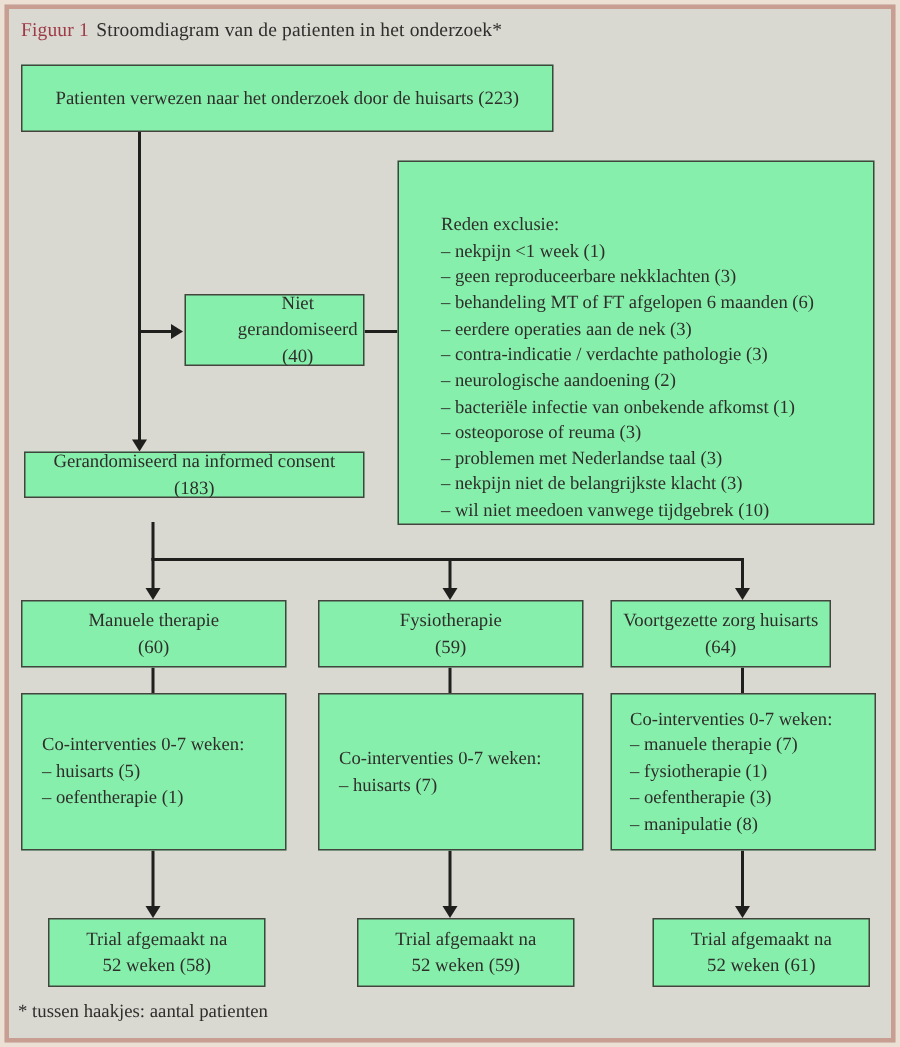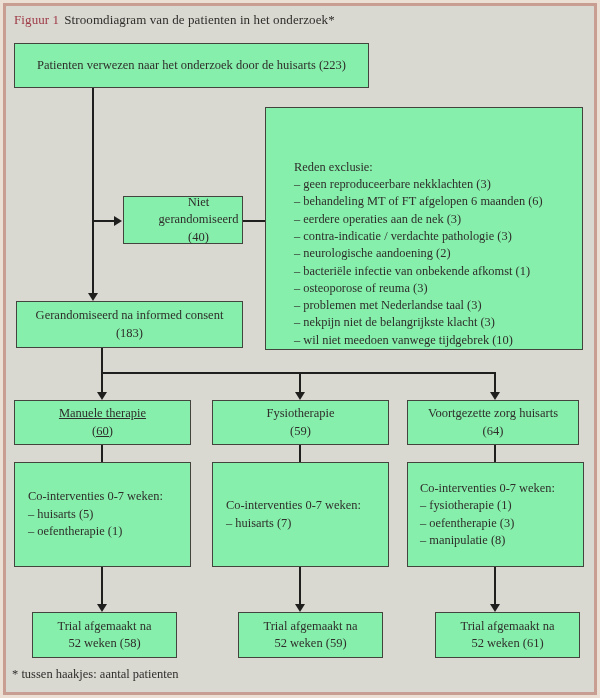--- a/index.html
+++ b/index.html
@@ -41,24 +41,24 @@
   .arr-right{
     position:absolute;width:0;height:0;
     border-top:5px solid transparent;border-bottom:5px solid transparent;
     border-left:8px solid #1f1f1d;
   }
   
   .b-referred{left:14px;top:43px;width:355px;height:45px;}
   .b-notrand{left:123px;top:196px;width:120px;height:48px;padding-left:31px;}
   .b-excl{left:265px;top:107px;width:318px;height:243px;justify-content:flex-end;
           padding:11px 6px 0 28px;font-size:12.4px;line-height:17.3px;}
-  .b-rand{left:16px;top:301px;width:227px;height:47px;}
-  .b-g1{left:14px;top:400px;width:177px;height:45px;text-decoration:underline;}
+  .b-rand{left:16px;top:301px;width:227px;height:31px;}
+  .b-g1{left:14px;top:400px;width:177px;height:45px;}
   .b-g2{left:212px;top:400px;width:177px;height:45px;text-align:right;}
-  .b-g3{left:407px;top:400px;width:172px;height:45px;}
+  .b-g3{left:407px;top:400px;width:147px;height:45px;}
   .b-c1{left:14px;top:462px;width:177px;height:105px;padding-left:13px;font-size:12.4px;}
   .b-c2{left:212px;top:462px;width:177px;height:105px;padding-left:13px;font-size:12.4px;}
   .b-c3{left:407px;top:462px;width:177px;height:105px;padding-left:12px;font-size:12.4px;}
   .b-t1{left:32px;top:612px;width:145px;height:46px;}
   .b-t2{left:238px;top:612px;width:145px;height:46px;}
   .b-t3{left:435px;top:612px;width:145px;height:46px;}
   .footnote{position:absolute;left:12px;top:667px;font-size:12.5px;}
 </style>
 </head>
 <body>
@@ -101,20 +101,21 @@
     <div>Patienten verwezen naar het onderzoek door de huisarts (223)</div>
   </div>
 
   <div class="box b-notrand">
     <div>Niet gerandomiseerd</div>
     <div>(40)</div>
   </div>
 
   <div class="box listbox b-excl">
     <div>Reden exclusie:</div>
+    <div>– nekpijn &lt;1 week (1)</div>
     <div>– geen reproduceerbare nekklachten (3)</div>
     <div>– behandeling MT of FT afgelopen 6 maanden (6)</div>
     <div>– eerdere operaties aan de nek (3)</div>
     <div>– contra-indicatie / verdachte pathologie (3)</div>
     <div>– neurologische aandoening (2)</div>
     <div>– bacteriële infectie van onbekende afkomst (1)</div>
     <div>– osteoporose of reuma (3)</div>
     <div>– problemen met Nederlandse taal (3)</div>
     <div>– nekpijn niet de belangrijkste klacht (3)</div>
     <div>– wil niet meedoen vanwege tijdgebrek (10)</div>
@@ -142,20 +143,21 @@
     <div>Co-interventies 0-7 weken:</div>
     <div>– huisarts (5)</div>
     <div>– oefentherapie (1)</div>
   </div>
   <div class="box listbox b-c2">
     <div>Co-interventies 0-7 weken:</div>
     <div>– huisarts (7)</div>
   </div>
   <div class="box listbox b-c3">
     <div>Co-interventies 0-7 weken:</div>
+    <div>– manuele therapie (7)</div>
     <div>– fysiotherapie (1)</div>
     <div>– oefentherapie (3)</div>
     <div>– manipulatie (8)</div>
   </div>
 
   <div class="box b-t1">
     <div>Trial afgemaakt na</div>
     <div>52 weken (58)</div>
   </div>
   <div class="box b-t2">

